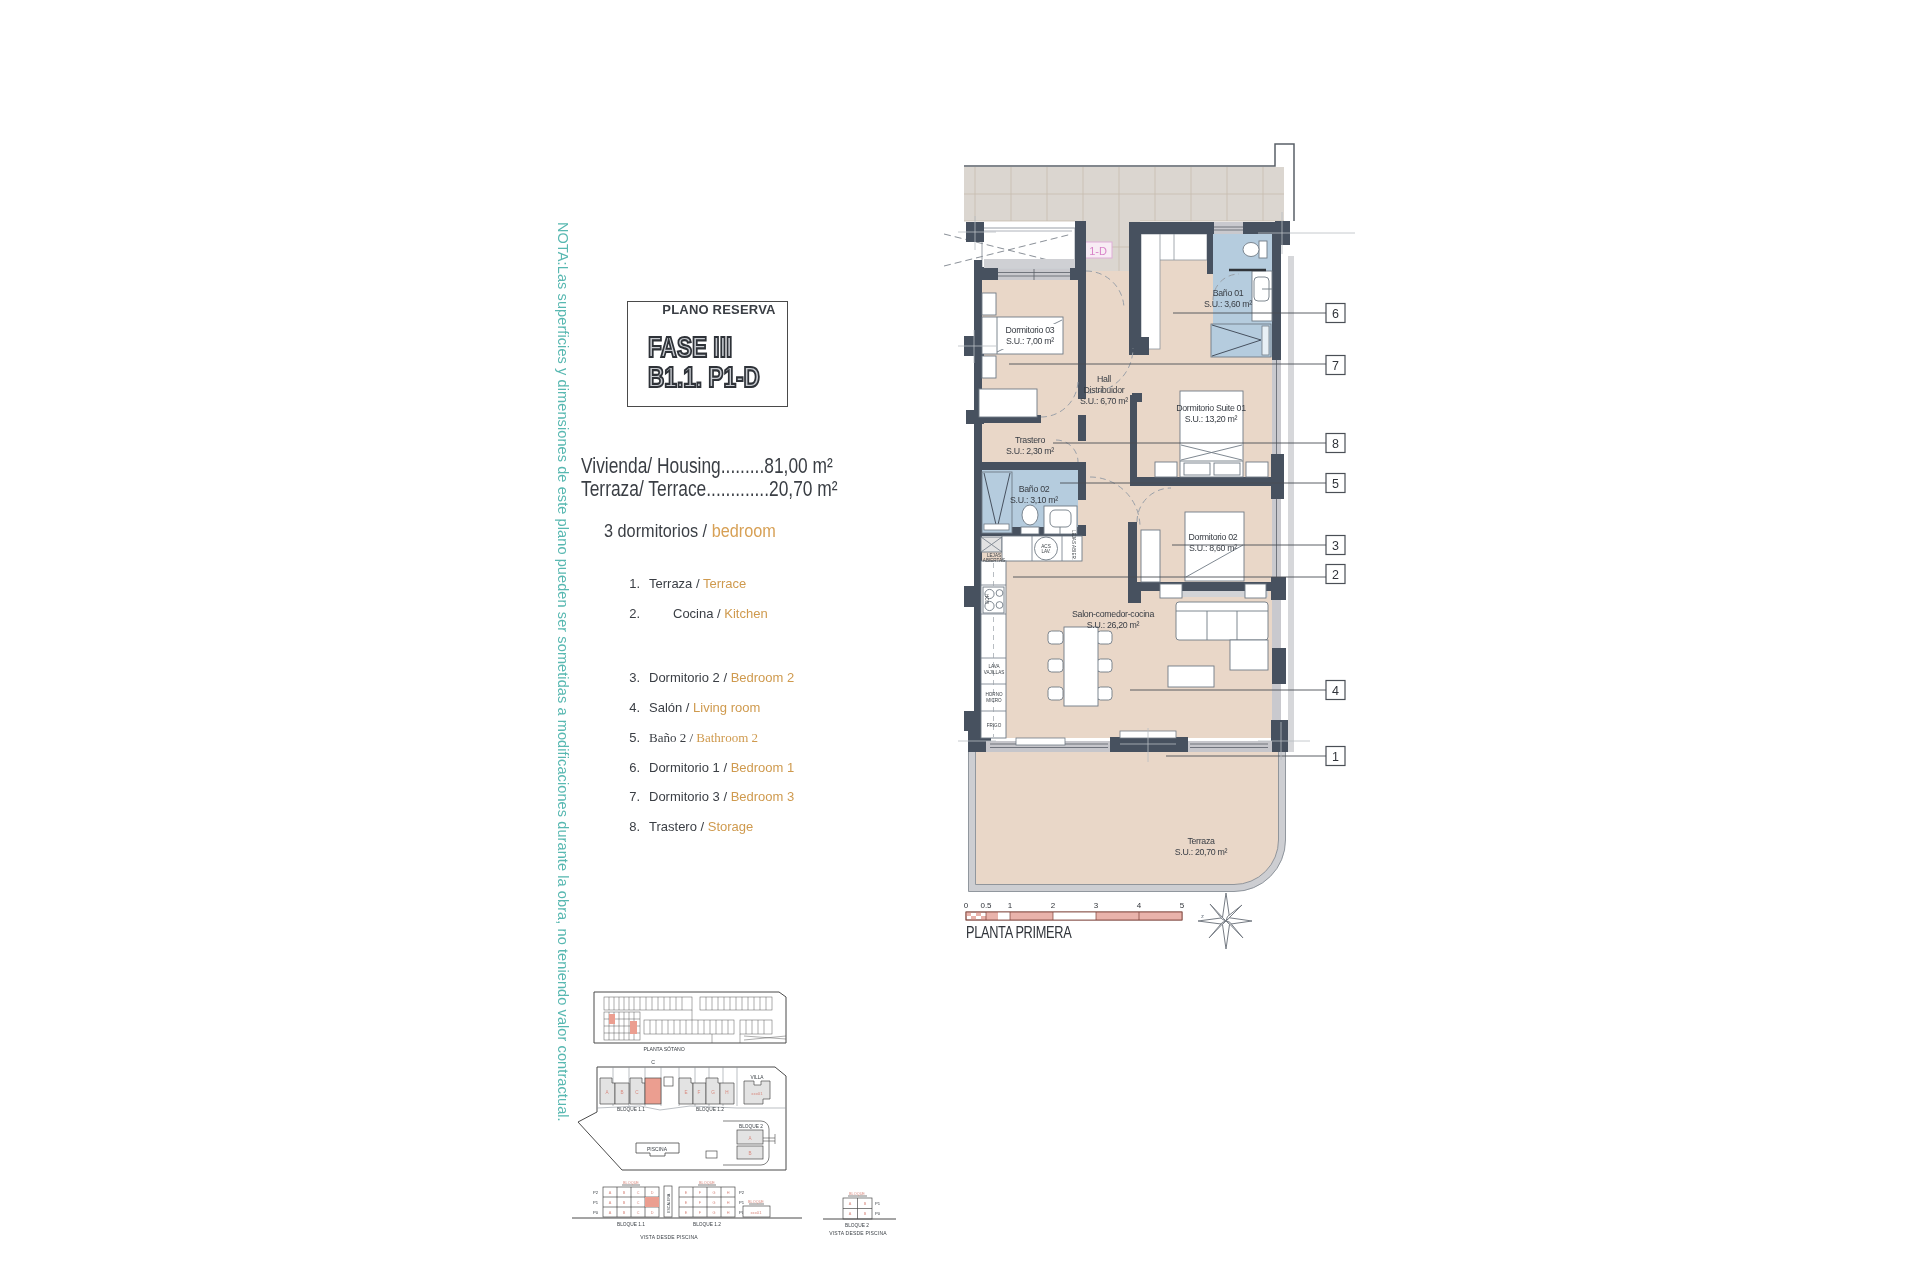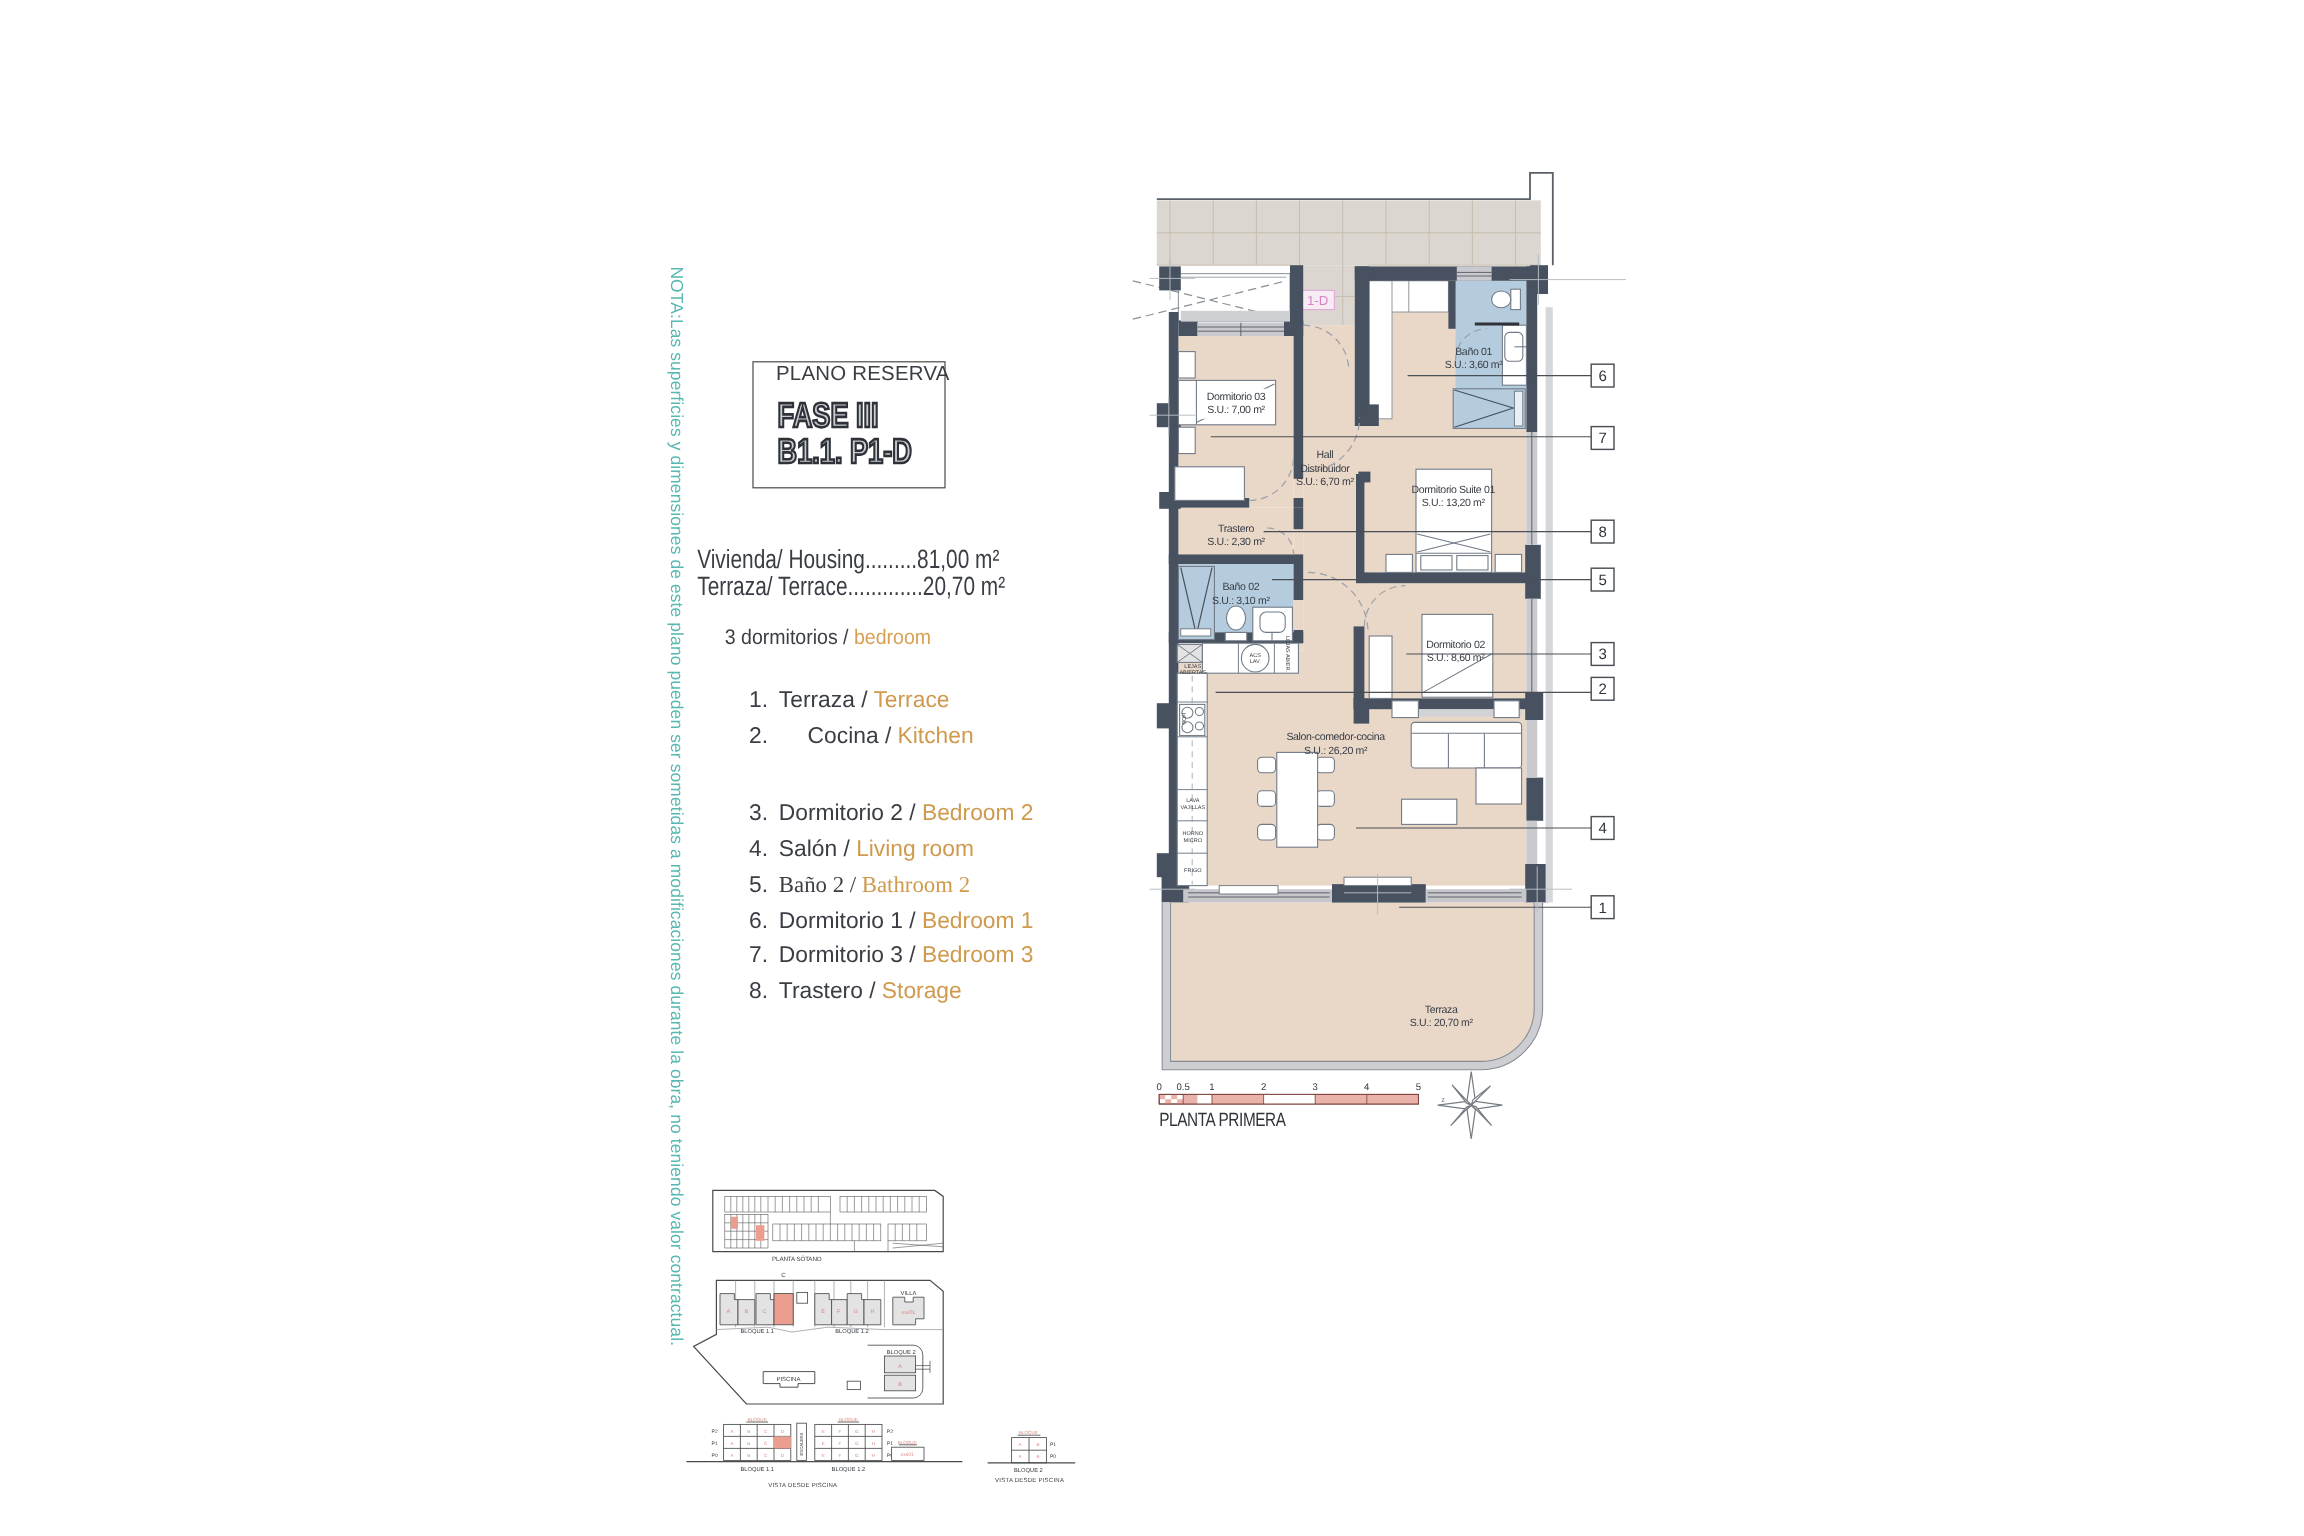--- a/index.html
+++ b/index.html
@@ -8,33 +8,33 @@
   .dk{color:#3a3e44;}
   .or{color:#cf9a4e;}
 </style>
 </head>
 <body>
 
 <div class="abs" style="left:555px;top:222px;height:900px;writing-mode:vertical-rl;font-size:14.5px;letter-spacing:0.1px;color:#58b8b1;white-space:nowrap;">NOTA:Las superficies y dimensiones de este plano pueden ser sometidas a modificaciones durante la obra, no teniendo valor contractual.</div>
 
 <div class="abs" style="left:627px;top:301px;width:159px;height:104px;border:1.3px solid #4a4a4a;"></div>
 
-<div class="abs dk" style="left:627px;top:302px;width:184px;text-align:center;font-size:17px;font-weight:400;letter-spacing:0.2px;">PLANO RESERVA</div>
+<div class="abs dk" style="left:627px;top:302px;width:184px;text-align:center;font-size:13px;font-weight:700;letter-spacing:0.2px;">PLANO RESERVA</div>
 
 <div class="abs" style="left:648px;top:331px;font-size:29px;font-weight:800;letter-spacing:0px;color:#c9ccd1;-webkit-text-stroke:2.2px #2e3238;transform:scaleX(0.78);transform-origin:left top;white-space:nowrap;">FASE III</div>
 
 <div class="abs" style="left:648px;top:361px;font-size:29px;font-weight:800;letter-spacing:0px;color:#c9ccd1;-webkit-text-stroke:2.2px #2e3238;transform:scaleX(0.78);transform-origin:left top;white-space:nowrap;">B1.1. P1-D</div>
 
 <div class="abs dk" id="viv" style="left:581px;top:453px;font-size:22px;white-space:nowrap;transform:scaleX(0.79);transform-origin:left top;">Vivienda/ Housing.........81,00 m²</div>
 
 <div class="abs dk" id="ter" style="left:581px;top:476px;font-size:22px;white-space:nowrap;transform:scaleX(0.79);transform-origin:left top;">Terraza/ Terrace.............20,70 m²</div>
 
 <div class="abs dk" style="left:604px;top:521px;font-size:17.5px;white-space:nowrap;transform:scaleX(0.93);transform-origin:left top;">3 dormitorios / <span style="color:#d7a055;">bedroom</span></div>
 
-<div class="abs" style="left:563px;top:569px;font-size:19px;line-height:29.7px;">
+<div class="abs" style="left:563px;top:569px;font-size:13px;line-height:29.7px;">
   <div><span class="dk" style="display:inline-block;width:77px;text-align:right;">1.</span><span style="display:inline-block;width:9px;"></span><span style="display:inline-block;transform:none;white-space:nowrap;"><span class="dk">Terraza / </span><span class="or">Terrace</span></span></div>
   <div><span class="dk" style="display:inline-block;width:77px;text-align:right;">2.</span><span style="display:inline-block;width:9px;"></span><span style="display:inline-block;transform:none;white-space:nowrap;margin-left:24px;"><span class="dk">Cocina / </span><span class="or">Kitchen</span></span></div>
   <div><span class="dk" style="display:inline-block;width:77px;text-align:right;">3.</span><span style="display:inline-block;width:9px;"></span><span style="display:inline-block;transform:none;white-space:nowrap;margin-top:35px;"><span class="dk">Dormitorio 2 / </span><span class="or">Bedroom 2</span></span></div>
   <div><span class="dk" style="display:inline-block;width:77px;text-align:right;">4.</span><span style="display:inline-block;width:9px;"></span><span style="display:inline-block;transform:none;white-space:nowrap;"><span class="dk">Salón / </span><span class="or">Living room</span></span></div>
   <div><span class="dk" style="display:inline-block;width:77px;text-align:right;">5.</span><span style="display:inline-block;width:9px;"></span><span style="display:inline-block;transform:none;white-space:nowrap;font-family:Liberation Serif, serif;"><span class="dk">Baño 2 / </span><span class="or">Bathroom 2</span></span></div>
   <div><span class="dk" style="display:inline-block;width:77px;text-align:right;">6.</span><span style="display:inline-block;width:9px;"></span><span style="display:inline-block;transform:none;white-space:nowrap;"><span class="dk">Dormitorio 1 / </span><span class="or">Bedroom 1</span></span></div>
   <div><span class="dk" style="display:inline-block;width:77px;text-align:right;">7.</span><span style="display:inline-block;width:9px;"></span><span style="display:inline-block;transform:none;white-space:nowrap;"><span class="dk">Dormitorio 3 / </span><span class="or">Bedroom 3</span></span></div>
   <div><span class="dk" style="display:inline-block;width:77px;text-align:right;">8.</span><span style="display:inline-block;width:9px;"></span><span style="display:inline-block;transform:none;white-space:nowrap;text-align:right;"><span class="dk">Trastero / </span><span class="or">Storage</span></span></div>
 </div>
 

